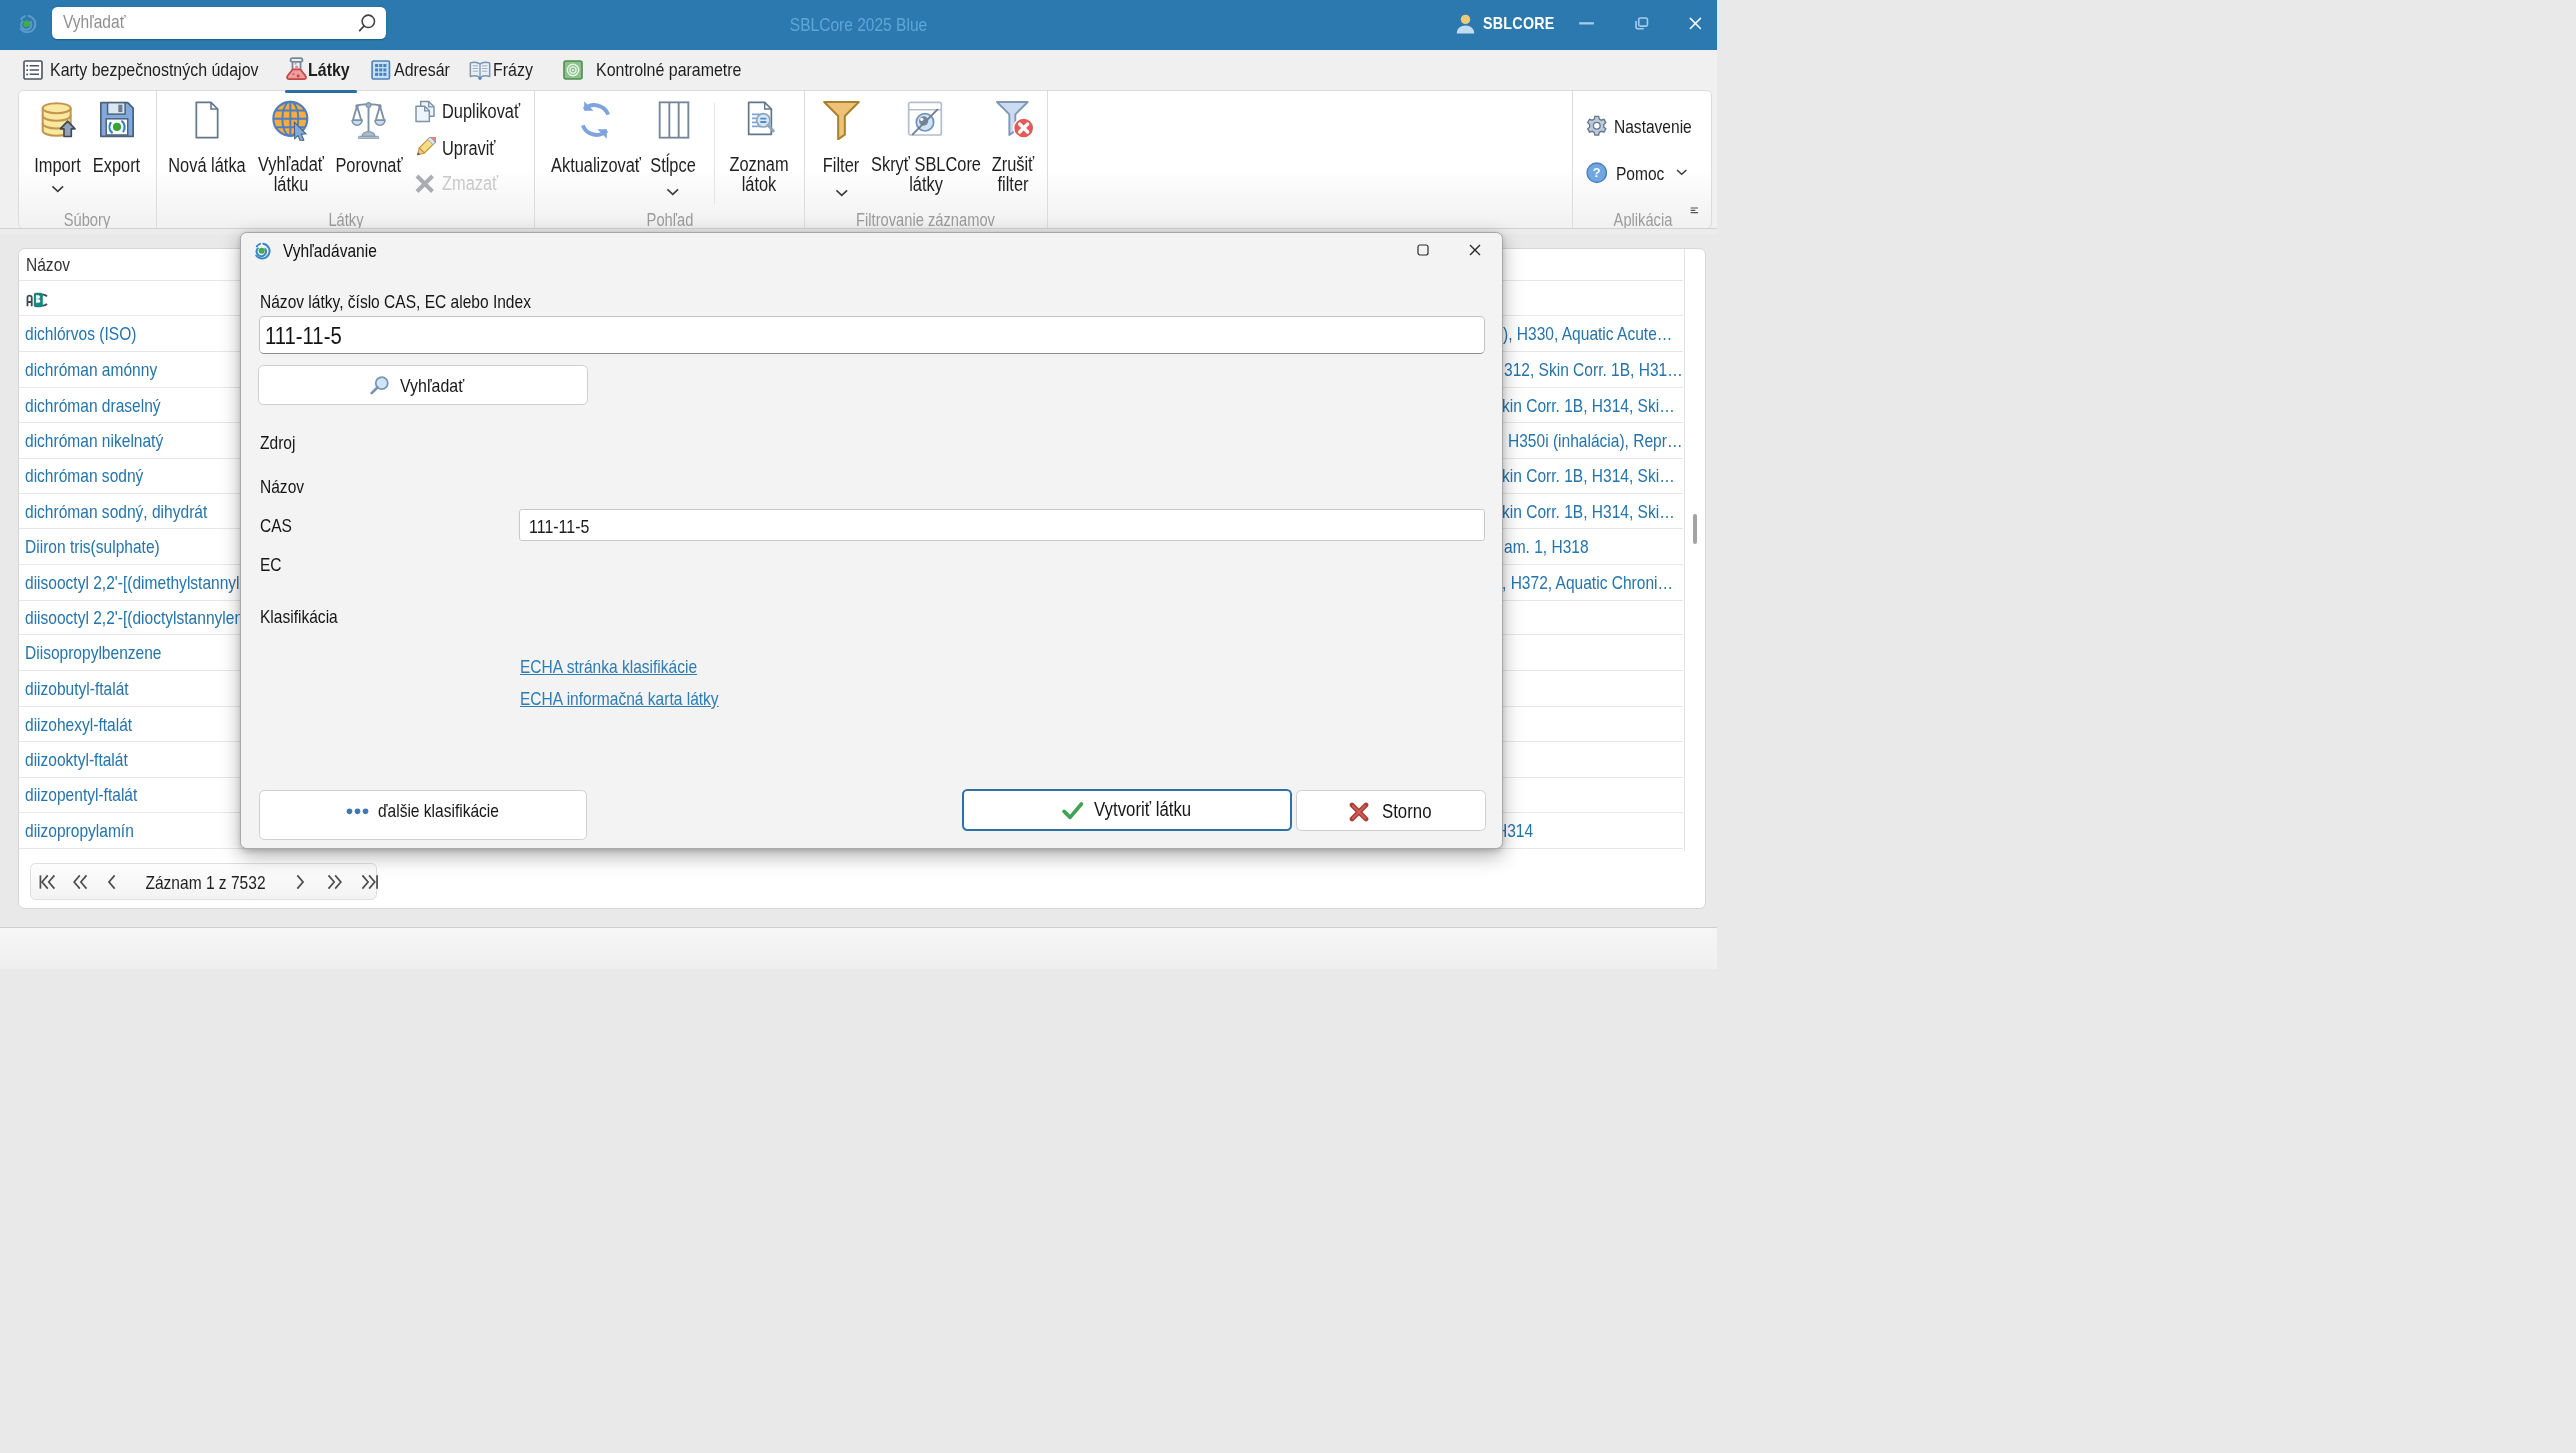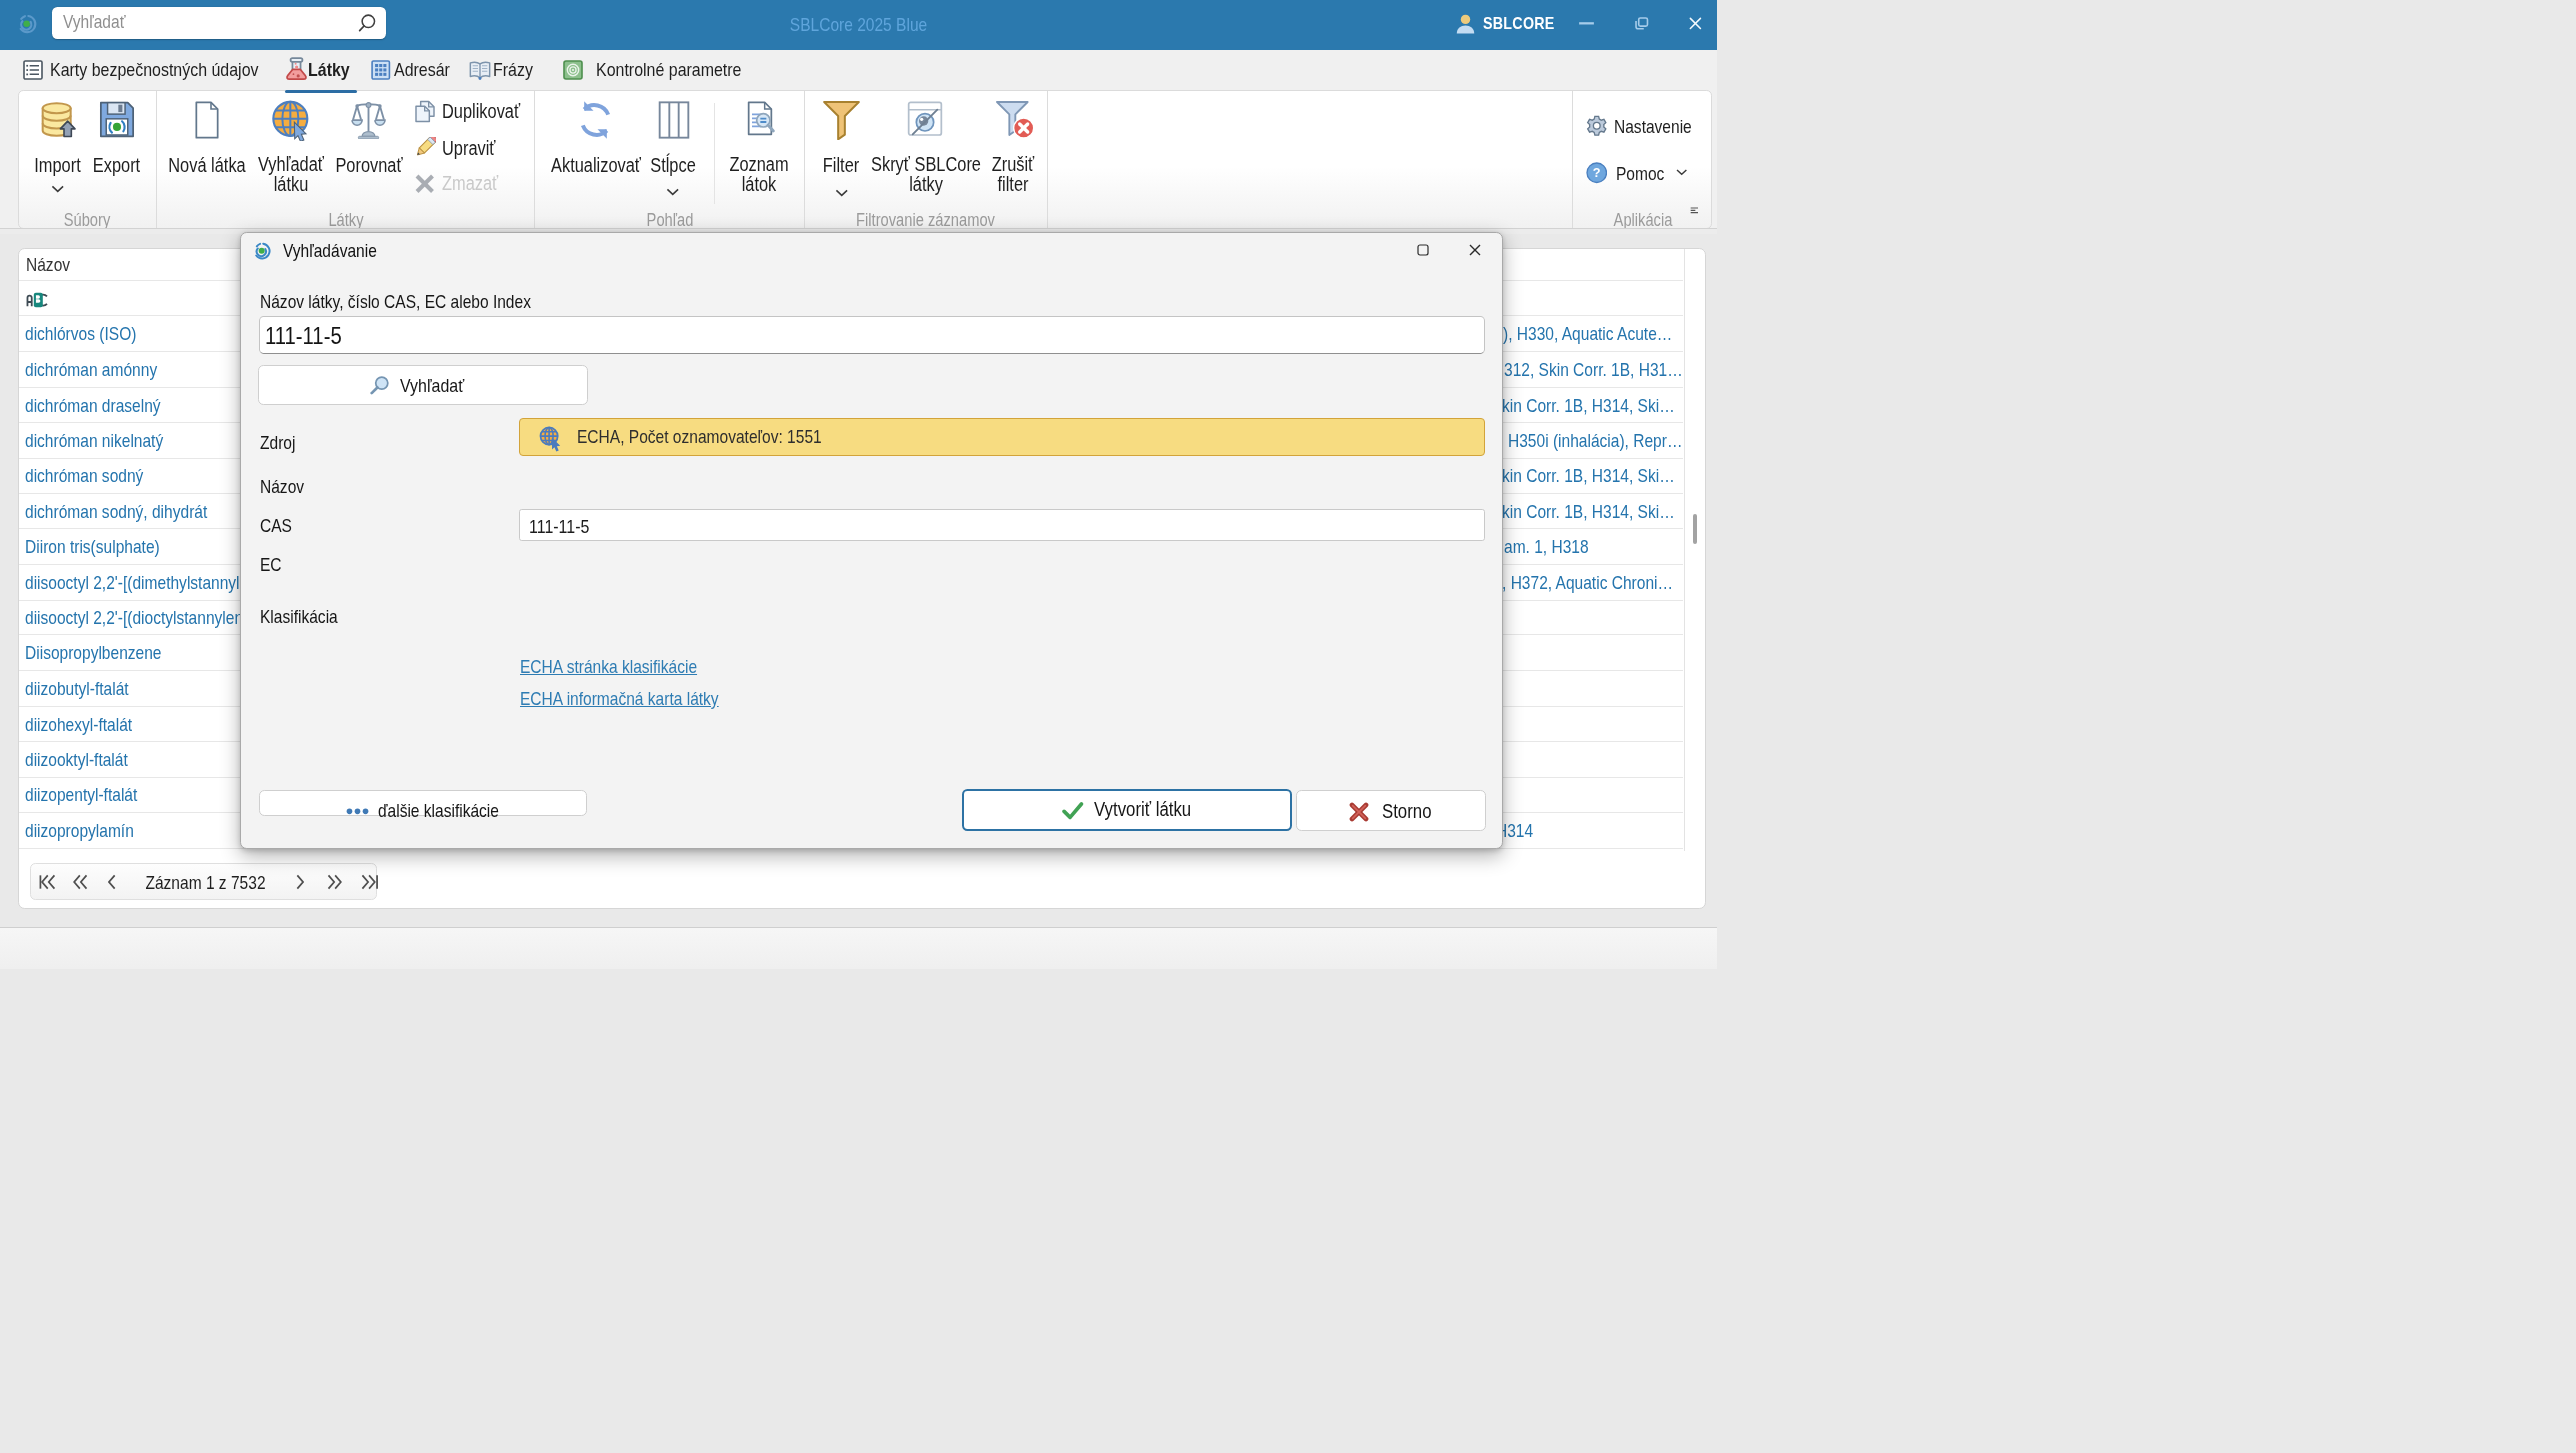--- a/index.html
+++ b/index.html
@@ -452,40 +452,31 @@
     </div>
   <div class="dbtn" style="left:17px; top:132px; width:330px; height:40px;">
     <svg class="a" style="left:110px; top:9.4px;" width="21.5" height="21.5" viewBox="0 0 32 32">
         <circle cx="19" cy="12" r="9" fill="#cfe4f6" stroke="#7595b2" stroke-width="2.6"></circle>
         <path d="M12.5 18.5 L4 27" stroke="#7595b2" stroke-width="4" stroke-linecap="round" fill="none"></path>
       </svg>
     <span class="a tx" style="left:141px; top:10.8px; font-size:19px; line-height:18px; color:#161616;">Vyhľadať</span>
   </div>
 
   <div class="dlabel" style="left:19px; top:201px;">Zdroj</div>
-  <div class="a" style="left:278px; top:185px; width:966px; height:38px; background:#f7dc81; border:1.3px solid #d2a33a; border-radius:4px;">
-    <svg class="a" style="left:19px; top:7.4px;" width="25.6" height="25.6" viewBox="0 0 38 38">
-      <circle cx="15" cy="15" r="12.8" fill="#f6ad40" stroke="#4a7bbe" stroke-width="2.6"></circle>
-      <ellipse cx="15" cy="15" rx="6" ry="12.8" fill="none" stroke="#4a7bbe" stroke-width="2.4"></ellipse>
-      <path d="M15 2.2 V27.8 M2.8 15 H27.2 M4.4 8.5 H25.6 M4.4 21.5 H25.6" fill="none" stroke="#4a7bbe" stroke-width="2.4"></path>
-      <path d="M19 17 L31.5 29.5 L26.5 30 L29.3 36.2 L25.7 37.8 L22.9 31.5 L19.4 35 Z" fill="#4a7bbe"></path>
-    </svg>
-    <span class="a tx" style="left:57px; top:9.4px; font-size:18.5px; line-height:18px; color:#2e2e2e;">ECHA, Počet oznamovateľov: 1551</span>
-  </div>
   <div class="dlabel" style="left:19px; top:245px;">Názov</div>
   <div class="dlabel" style="left:19px; top:284px;">CAS</div>
   <div class="a" style="left:278px; top:276px; width:966px; height:32px; background:#fff; border:0.7px solid #c9c9c9; border-radius:2.7px;">
       <span class="a tx" style="left:8.7px; top:6.7px; font-size:19px; line-height:19px; color:#1c1c1c;">111-11-5</span>
     </div>
   <div class="dlabel" style="left:19px; top:323px;">EC</div>
   <div class="dlabel" style="left:19px; top:375px;">Klasifikácia</div>
   <div class="dlink" style="left:279px; top:425px;">ECHA stránka klasifikácie</div>
   <div class="dlink" style="left:279px; top:457px;">ECHA informačná karta látky</div>
 
-  <div class="dbtn" style="left:18px; top:557px; width:328px; height:26px;">
+  <div class="dbtn" style="left:18px; top:557px; width:328px; height:50px;">
     <svg class="a" style="left:86px; top:17px;" width="23" height="6.7" viewBox="0 0 34 10">
         <g fill="#3f79b5">
           <circle cx="5" cy="5" r="4.2"></circle>
           <circle cx="17" cy="5" r="4.2"></circle>
           <circle cx="29" cy="5" r="4.2"></circle>
         </g>
       </svg>
     <span class="a tx" style="left:118px; top:11.4px; font-size:18.5px; line-height:18px; color:#161616;">ďalšie klasifikácie</span>
   </div>
   <div class="a" style="left:721px; top:556px; width:330px; height:42px; background:#fff; border:2px solid #2d72a4; border-radius:5.4px;">

